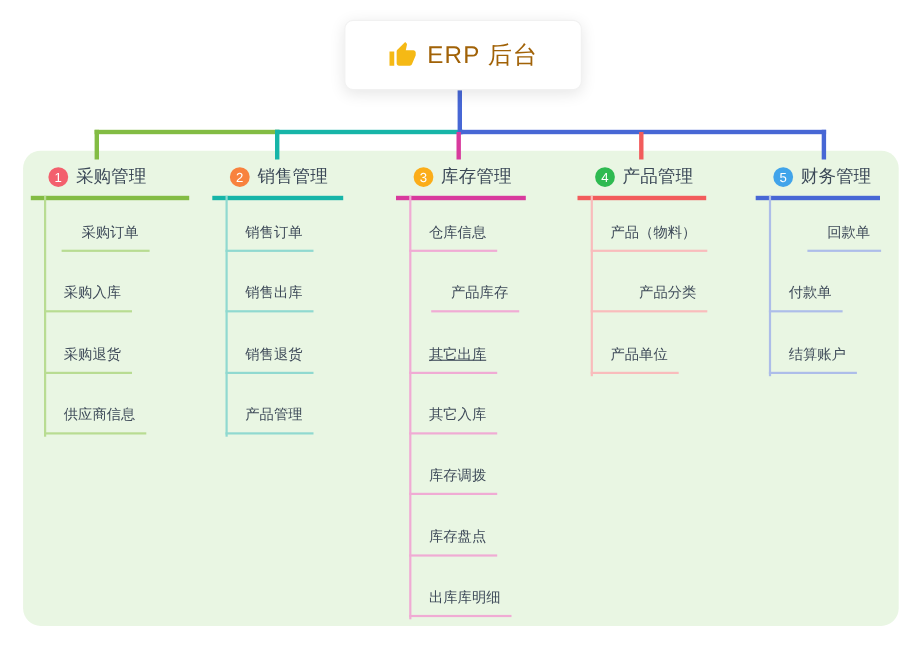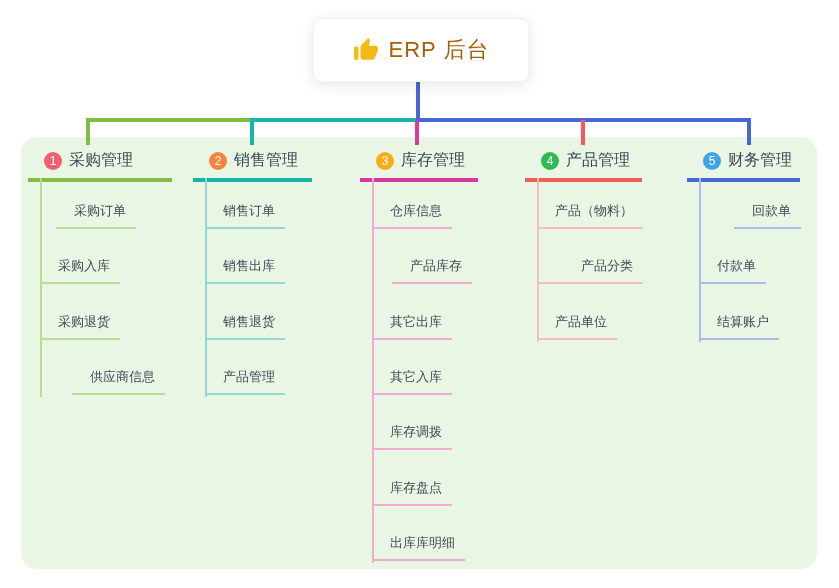--- a/index.html
+++ b/index.html
@@ -69,38 +69,38 @@
 
   <div id="branches">
       <div class="branch-header" style="left: 28px; width: 144px; border-bottom-color: rgb(131, 188, 68);">
         <span class="badge" style="background: rgb(243, 96, 109);">1</span>
         <span class="btitle">采购管理</span>
       </div>
       <div class="vline" style="left: 40px; top: 178px; height: 219px; background: rgb(184, 220, 146);"></div>
       <div class="child" style="left: 56px; top: 201px; border-bottom-color: rgb(184, 220, 146);">采购订单</div>
       <div class="child" style="left: 40px; top: 256px; border-bottom-color: rgb(184, 220, 146);">采购入库</div>
       <div class="child" style="left: 40px; top: 312px; border-bottom-color: rgb(184, 220, 146);">采购退货</div>
-      <div class="child" style="left: 40px; top: 367px; border-bottom-color: rgb(184, 220, 146); margin-left: 32px;">供应商信息</div>
+      <div class="child" style="left: 40px; top: 367px; border-bottom-color: rgb(184, 220, 146);">供应商信息</div>
       <div class="branch-header" style="left: 193px; width: 119px; border-bottom-color: rgb(23, 181, 168);">
         <span class="badge" style="background: rgb(248, 130, 62);">2</span>
         <span class="btitle">销售管理</span>
       </div>
       <div class="vline" style="left: 205px; top: 178px; height: 219px; background: rgb(144, 217, 208);"></div>
       <div class="child" style="left: 205px; top: 201px; border-bottom-color: rgb(144, 217, 208);">销售订单</div>
       <div class="child" style="left: 205px; top: 256px; border-bottom-color: rgb(144, 217, 208);">销售出库</div>
       <div class="child" style="left: 205px; top: 312px; border-bottom-color: rgb(144, 217, 208);">销售退货</div>
       <div class="child" style="left: 205px; top: 367px; border-bottom-color: rgb(144, 217, 208);">产品管理</div>
       <div class="branch-header" style="left: 360px; width: 118px; border-bottom-color: rgb(216, 58, 157);">
         <span class="badge" style="background: rgb(251, 173, 25);">3</span>
         <span class="btitle">库存管理</span>
       </div>
       <div class="vline" style="left: 372px; top: 178px; height: 385px; background: rgb(240, 171, 212);"></div>
       <div class="child" style="left: 372px; top: 201px; border-bottom-color: rgb(240, 171, 212);">仓库信息</div>
       <div class="child" style="left: 364px; top: 256px; border-bottom-color: rgb(240, 171, 212); margin-left: 28px;">产品库存</div>
-      <div class="child" style="left: 372px; top: 312px; border-bottom-color: rgb(240, 171, 212);">其它出库</div>
+      <div class="child" style="left: 372px; top: 312px; border-bottom-color: rgb(240, 171, 212); text-decoration: underline;">其它出库</div>
       <div class="child" style="left: 372px; top: 367px; border-bottom-color: rgb(240, 171, 212);">其它入库</div>
       <div class="child" style="left: 372px; top: 422px; border-bottom-color: rgb(240, 171, 212);">库存调拨</div>
       <div class="child" style="left: 372px; top: 478px; border-bottom-color: rgb(240, 171, 212);">库存盘点</div>
       <div class="child" style="left: 372px; top: 533px; border-bottom-color: rgb(240, 171, 212); text-align: center;">出库库明细</div>
       <div class="branch-header" style="left: 525px; width: 117px; border-bottom-color: rgb(242, 92, 92);">
         <span class="badge" style="background: rgb(46, 186, 81);">4</span>
         <span class="btitle">产品管理</span>
       </div>
       <div class="vline" style="left: 537px; top: 178px; height: 164px; background: rgb(249, 188, 188);"></div>
       <div class="child" style="left: 537px; top: 201px; border-bottom-color: rgb(249, 188, 188);">产品（物料）</div>

